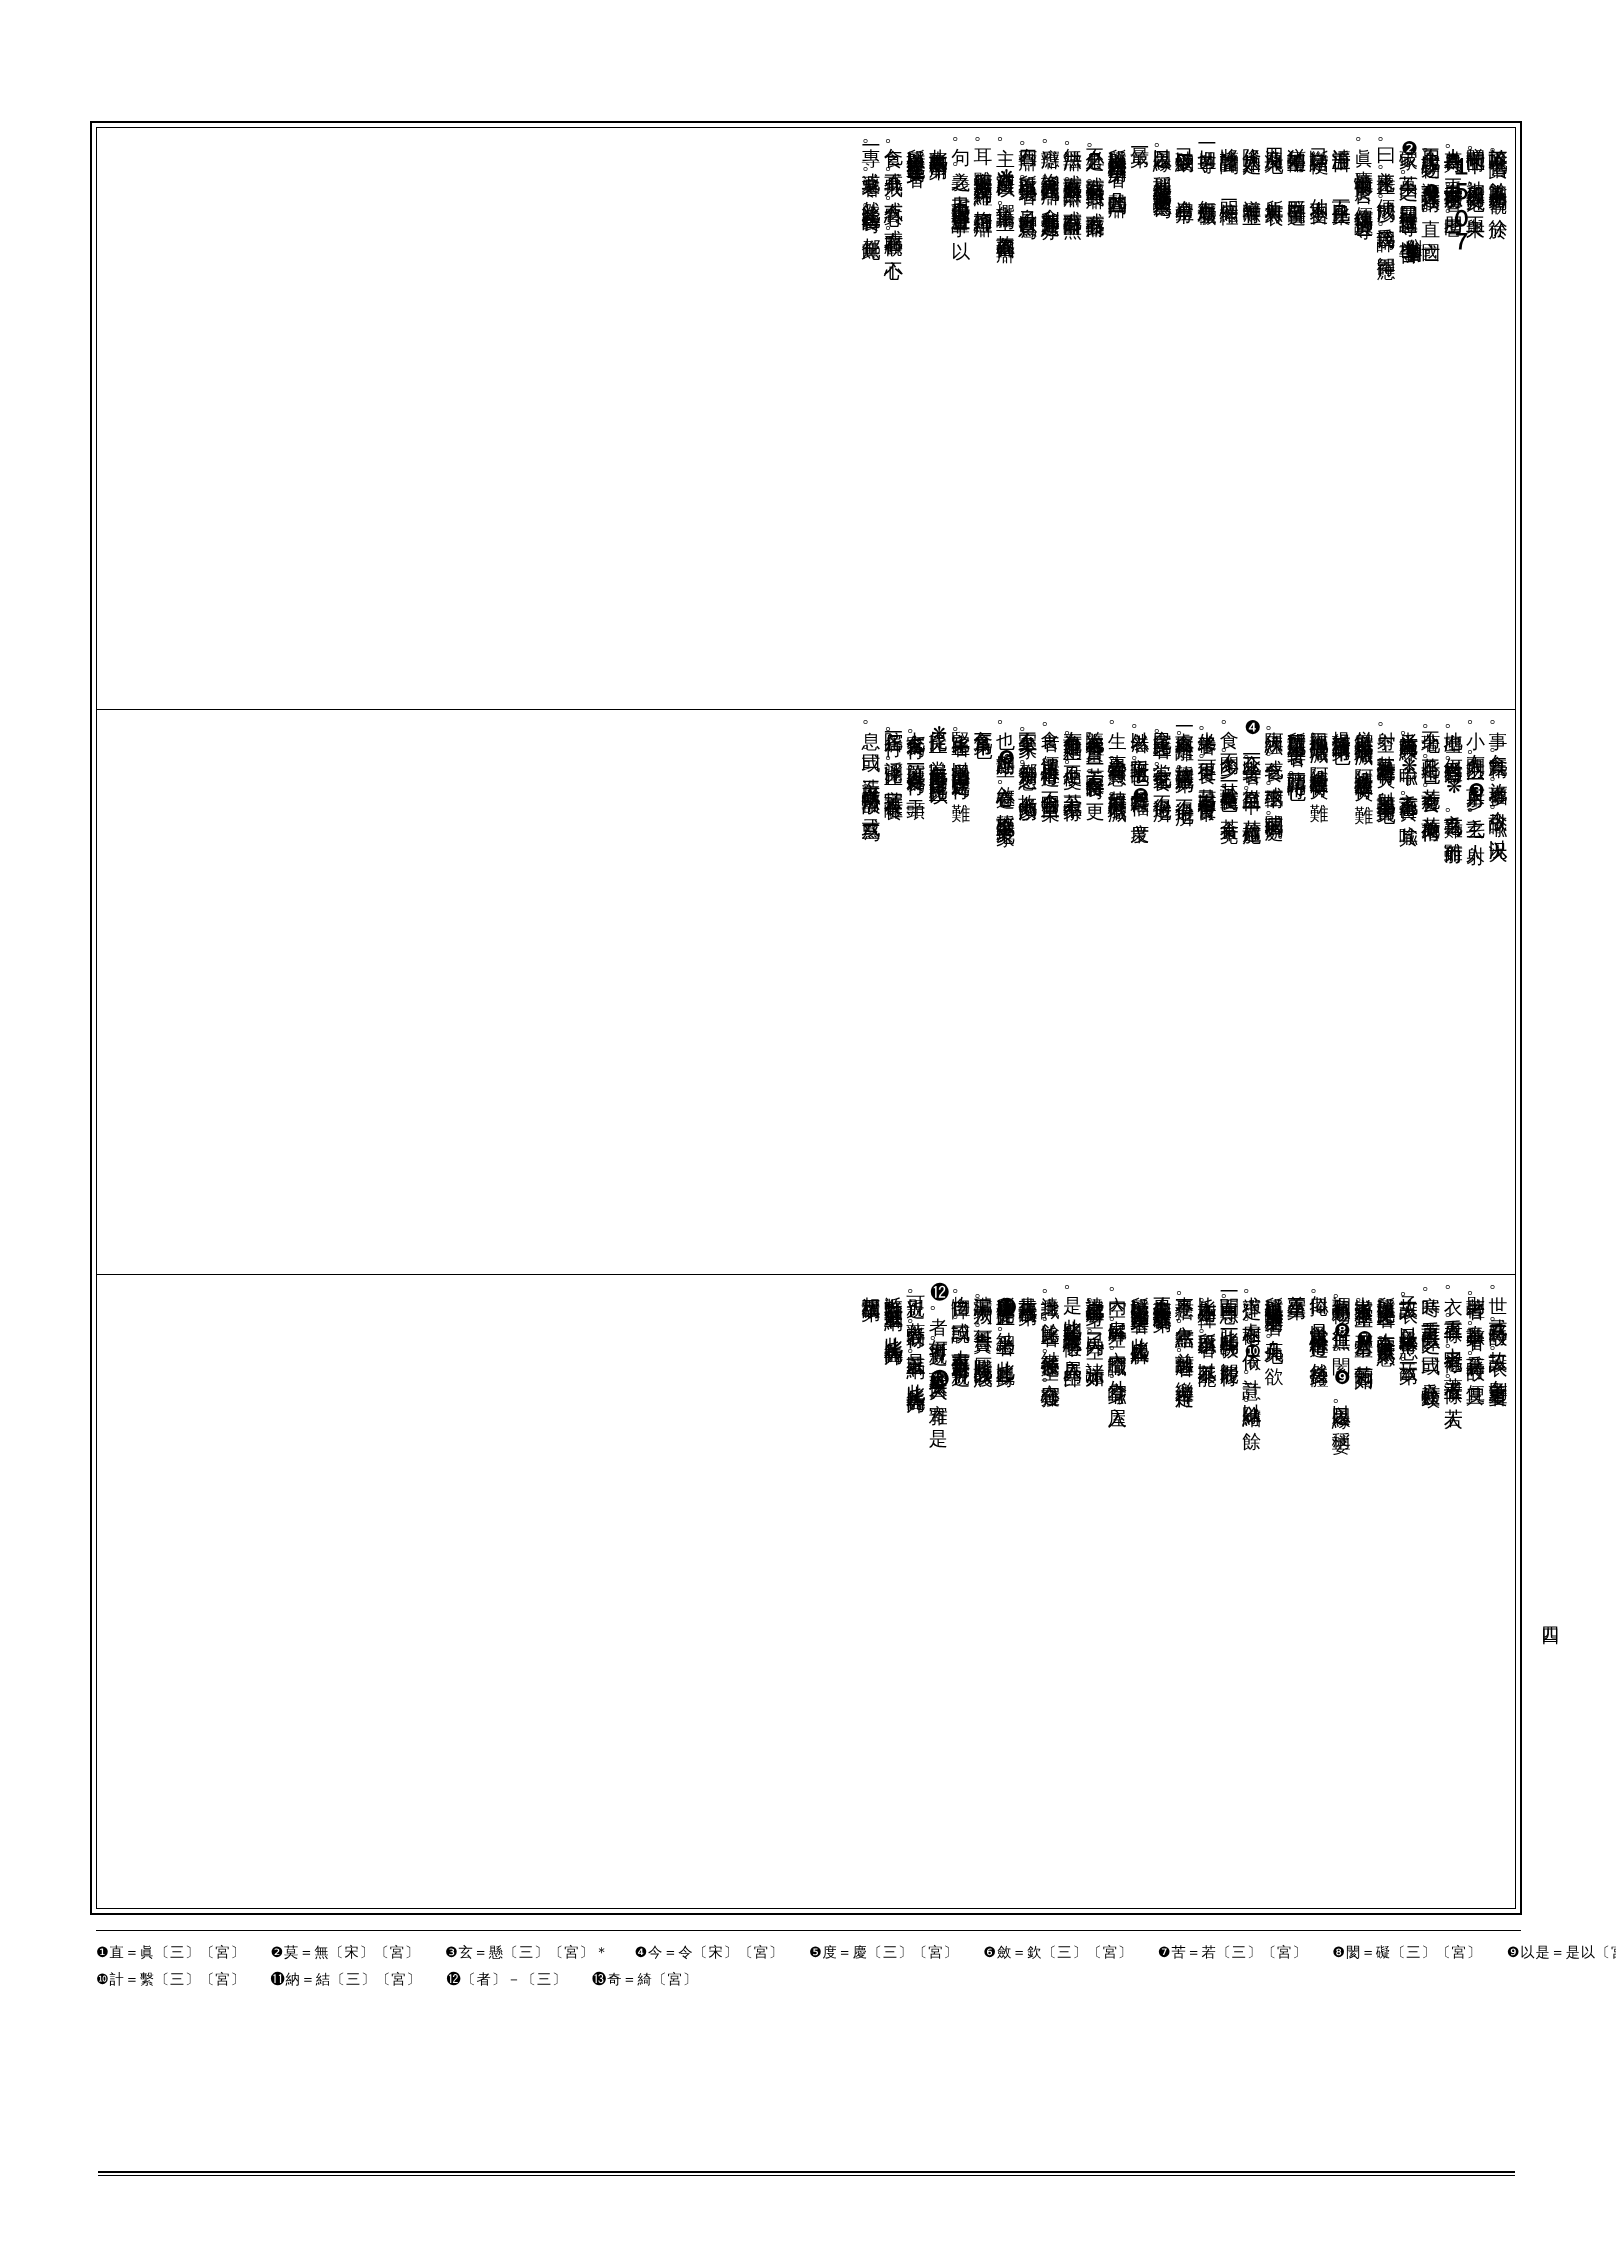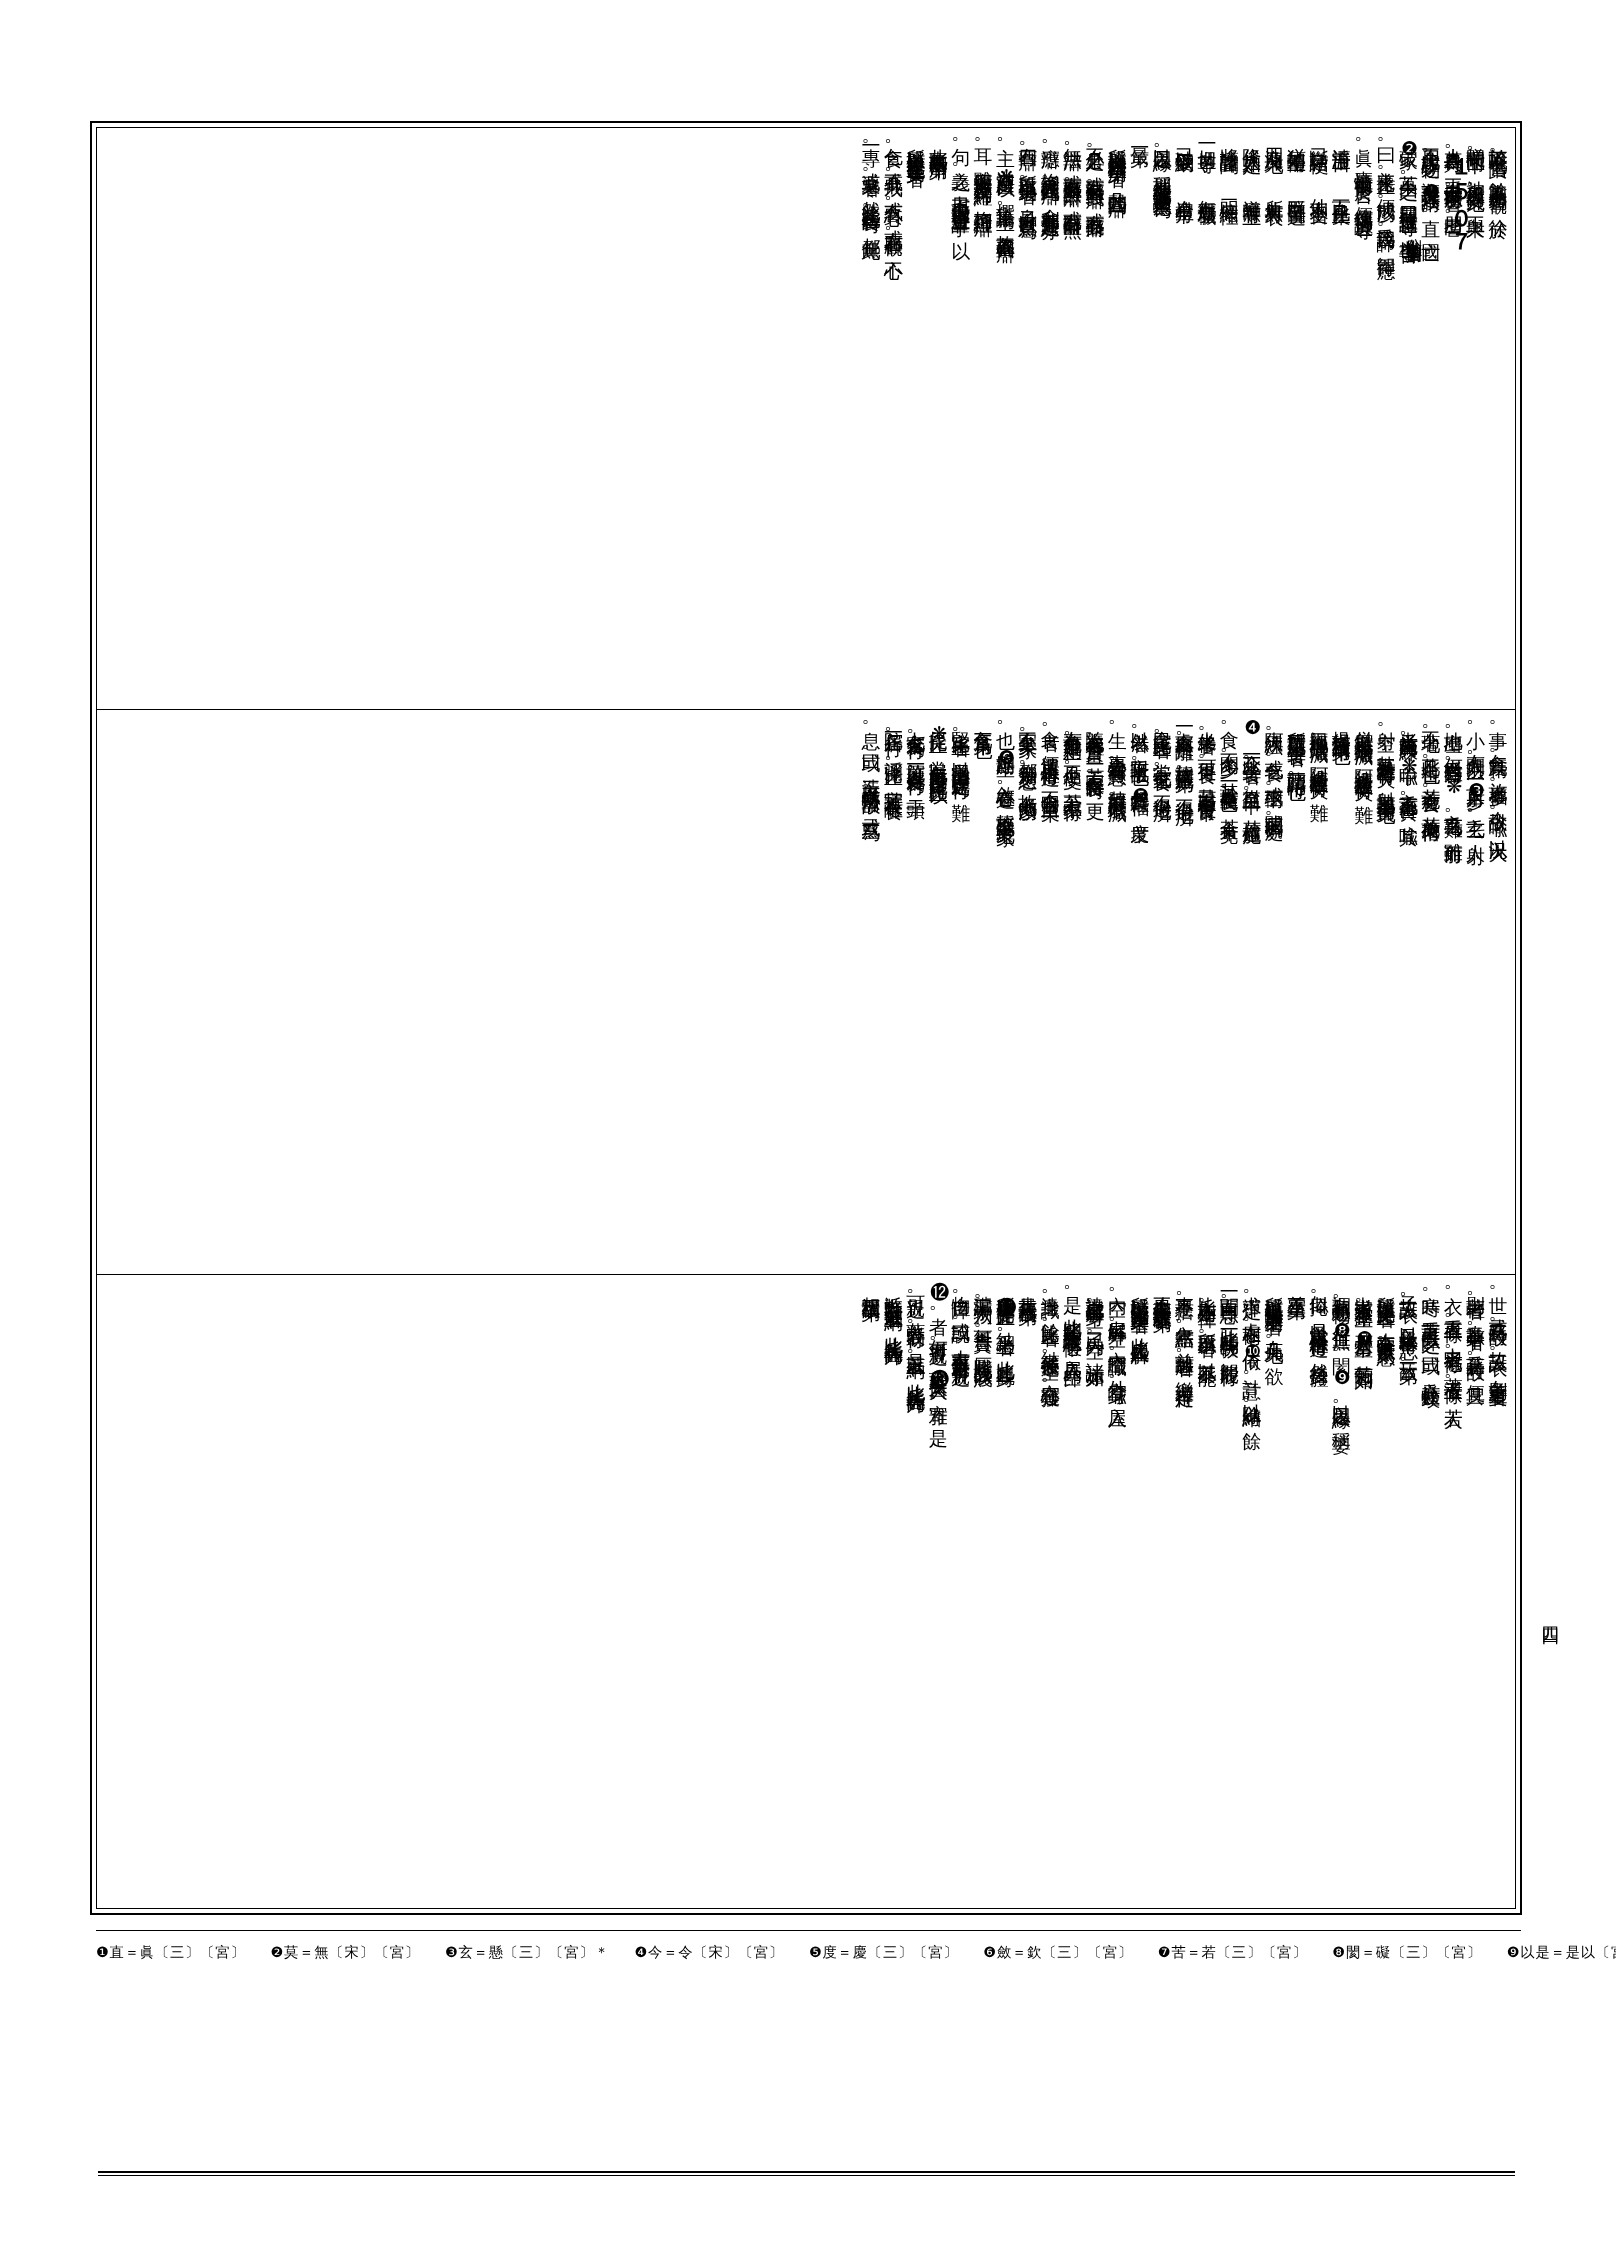--- a/index.html
+++ b/index.html
@@ -251,19 +251,25 @@
       <span class="fn-item">❶直＝眞〔三〕〔宮〕</span>
       <span class="fn-item">❷莫＝無〔宋〕〔宮〕</span>
       <span class="fn-item">❸玄＝懸〔三〕〔宮〕＊</span>
       <span class="fn-item">❹今＝令〔宋〕〔宮〕</span>
       <span class="fn-item">❺度＝慶〔三〕〔宮〕</span>
       <span class="fn-item">❻斂＝欽〔三〕〔宮〕</span>
       <span class="fn-item">❼苦＝若〔三〕〔宮〕</span>
       <span class="fn-item">❽閡＝礙〔三〕〔宮〕</span>
       <span class="fn-item">❾以是＝是以〔宮〕</span>
     </div>
+    <div class="fn-line">
+      <span class="fn-item">❿計＝繫〔三〕〔宮〕</span>
+      <span class="fn-item">⓫納＝結〔三〕〔宮〕</span>
+      <span class="fn-item">⓬〔者〕－〔三〕</span>
+      <span class="fn-item">⓭奇＝綺〔宮〕</span>
+    </div>
   </div>
 
   <div class="bottom-rule"></div>
   <div class="bottom-rule2"></div>
 
 </div>
 
 
 </body></html>

